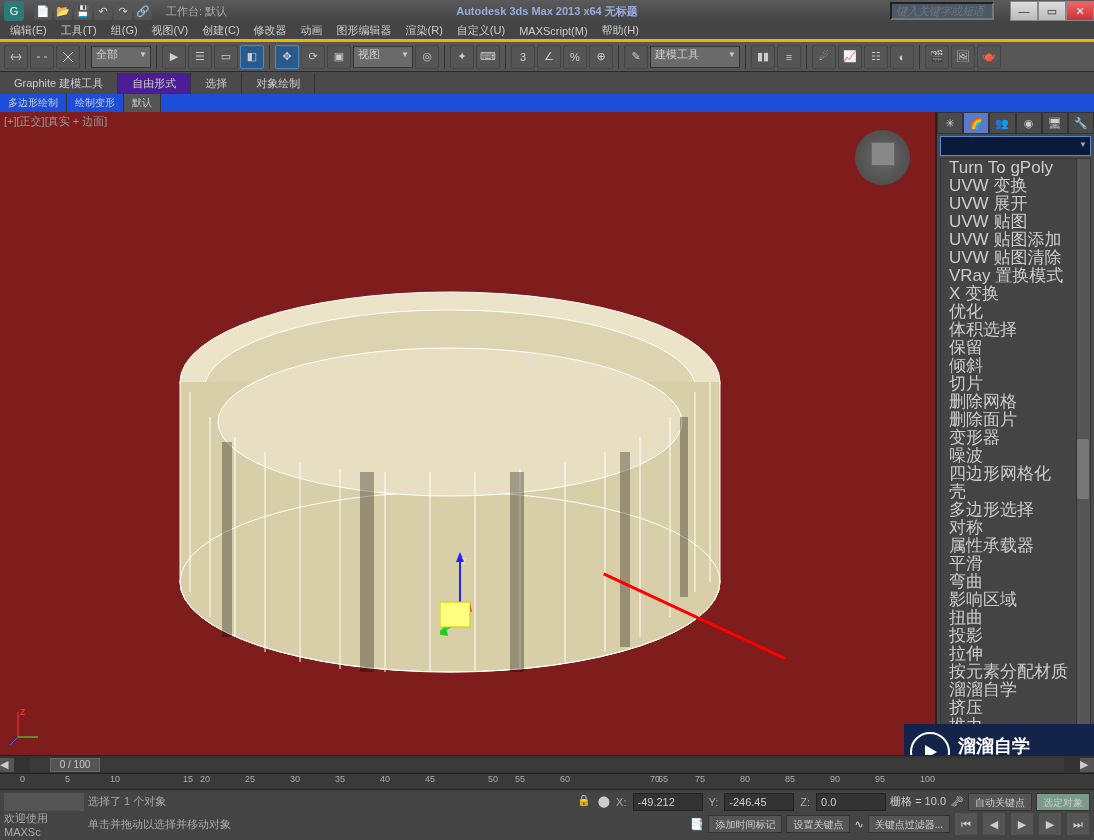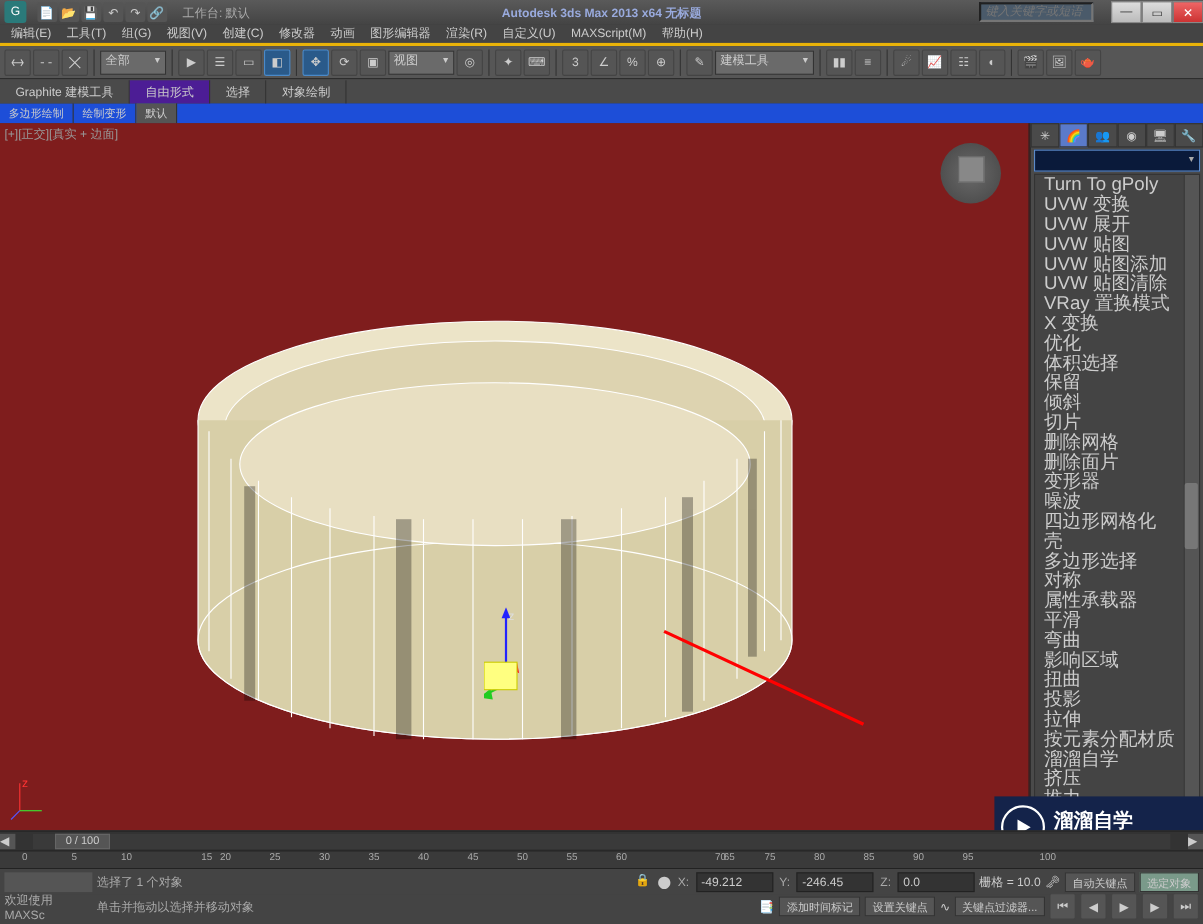--- a/index.html
+++ b/index.html
@@ -314,31 +314,31 @@
       <span class="tick" style="left: 20px;">0</span>
       <span class="tick" style="left: 65px;">5</span>
       <span class="tick" style="left: 110px;">10</span>
       <span class="tick" style="left: 145px; margin-left: 38px;">15</span>
       <span class="tick" style="left: 200px;">20</span>
       <span class="tick" style="left: 245px;">25</span>
       <span class="tick" style="left: 290px;">30</span>
       <span class="tick" style="left: 335px;">35</span>
       <span class="tick" style="left: 380px;">40</span>
       <span class="tick" style="left: 425px;">45</span>
-      <span class="tick" style="left: 470px;">50</span>
+      <span class="tick" style="left: 488px;">50</span>
       <span class="tick" style="left: 515px;">55</span>
       <span class="tick" style="left: 560px;">60</span>
       <span class="tick" style="left: 634px; margin-left: 24px;">65</span>
       <span class="tick" style="left: 650px;">70</span>
       <span class="tick" style="left: 695px;">75</span>
       <span class="tick" style="left: 740px;">80</span>
       <span class="tick" style="left: 785px;">85</span>
       <span class="tick" style="left: 830px;">90</span>
       <span class="tick" style="left: 875px;">95</span>
-      <span class="tick" style="left: 920px; margin-left: 25px;">100</span>
+      <span class="tick" style="left: 920px;">100</span>
     </div>
   <div class="status-row">
     <div style="width:80px;height:18px;background:#555"></div>
     <span class="status-text">选择了 1 个对象</span>
     <div style="flex:1"></div>
     <span class="lock-icon">🔒</span>
     <span>⬤</span>
     <span class="coord-lbl">X:</span>
       <div class="coord-box">-49.212</div>
     <span class="coord-lbl">Y:</span>

